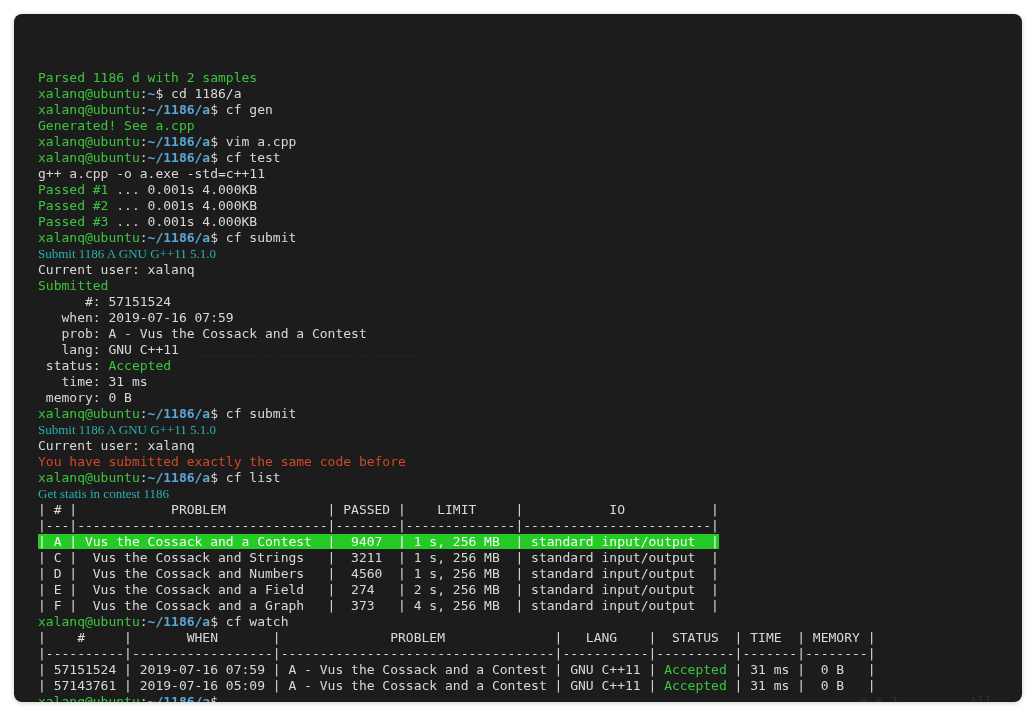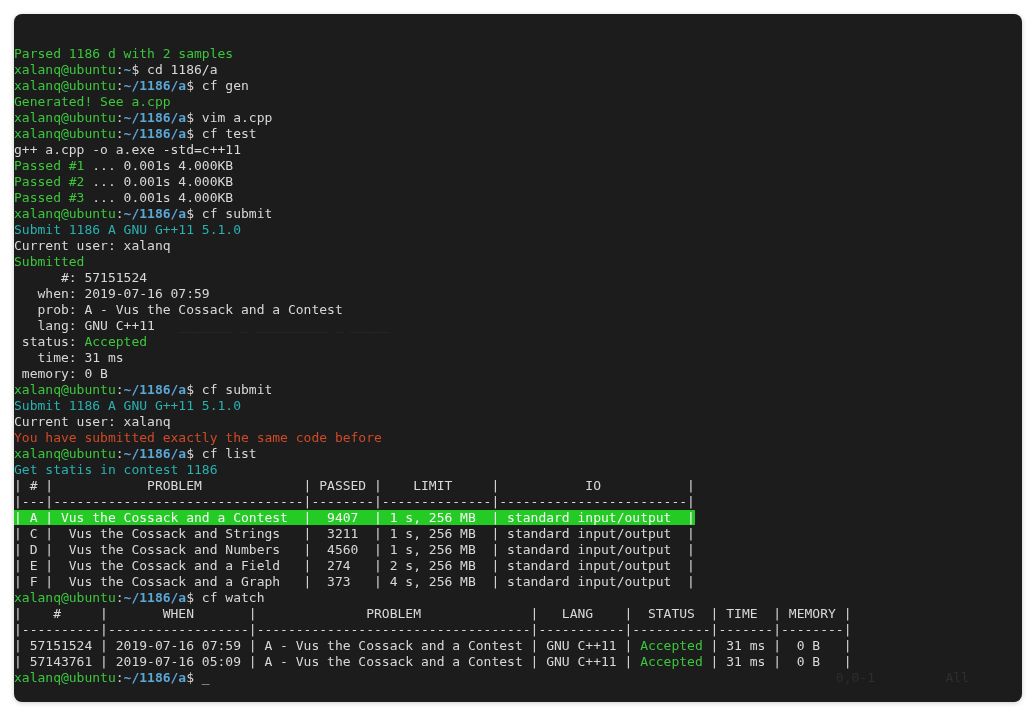--- a/index.html
+++ b/index.html
@@ -24,34 +24,35 @@
   }
   .terminal {
     position: absolute;
     left: 14px;
     top: 14px;
     width: 1008px;
     height: 688px;
     box-sizing: border-box;
     background: var(--term-bg);
     border-radius: 8px;
+    padding: 24px;
     box-shadow: 0 1px 5px rgba(0,0,0,0.20);
     font-family: "DejaVu Sans Mono", monospace;
     font-size: 13px;
     line-height: 16px;
     color: var(--fg);
     white-space: pre;
     overflow: hidden;
   }
   .line { height: 16px; }
   .fg    { color: var(--fg); }
   .green { color: var(--green); }
   .user  { color: var(--green); font-weight: normal; }
   .path  { color: var(--blue);  font-weight: bold; }
-  .teal  { color: var(--teal); }
+  .teal  { color: var(--teal); font-family: Liberation Serif, serif; }
   .red   { color: var(--red); }
   .hl    { background: var(--hl-bg); color: var(--hl-fg); }
   .ghost { color: var(--ghost); }
   .cursor{ color: var(--fg); }
 </style>
 </head>
 <body>
 
 <div class="terminal">
   <div><div class="line"><span class="green">Parsed 1186 d with 2 samples</span></div><div class="line"><span class="user">xalanq@ubuntu</span><span class="fg">:</span><span class="path">~</span><span class="fg">$ cd 1186/a</span></div><div class="line"><span class="user">xalanq@ubuntu</span><span class="fg">:</span><span class="path">~/1186/a</span><span class="fg">$ cf gen</span></div><div class="line"><span class="green">Generated! See a.cpp</span></div><div class="line"><span class="user">xalanq@ubuntu</span><span class="fg">:</span><span class="path">~/1186/a</span><span class="fg">$ vim a.cpp</span></div><div class="line"><span class="user">xalanq@ubuntu</span><span class="fg">:</span><span class="path">~/1186/a</span><span class="fg">$ cf test</span></div><div class="line"><span class="fg">g++ a.cpp -o a.exe -std=c++11</span></div><div class="line"><span class="green">Passed #1</span><span class="fg"> ... 0.001s 4.000KB</span></div><div class="line"><span class="green">Passed #2</span><span class="fg"> ... 0.001s 4.000KB</span></div><div class="line"><span class="green">Passed #3</span><span class="fg"> ... 0.001s 4.000KB</span></div><div class="line"><span class="user">xalanq@ubuntu</span><span class="fg">:</span><span class="path">~/1186/a</span><span class="fg">$ cf submit</span></div><div class="line"><span class="teal">Submit 1186 A GNU G++11 5.1.0</span></div><div class="line"><span class="fg">Current user: xalanq</span></div><div class="line"><span class="green">Submitted</span></div><div class="line"><span class="fg">      #: 57151524</span></div><div class="line"><span class="fg">   when: 2019-07-16 07:59</span></div><div class="line"><span class="fg">   prob: A - Vus the Cossack and a Contest</span></div><div class="line"><span class="fg">   lang: GNU C++11</span><span class="ghost">   _______ _ _________ _ _____</span></div><div class="line"><span class="fg"> status: </span><span class="green">Accepted</span></div><div class="line"><span class="fg">   time: 31 ms</span></div><div class="line"><span class="fg"> memory: 0 B</span></div><div class="line"><span class="user">xalanq@ubuntu</span><span class="fg">:</span><span class="path">~/1186/a</span><span class="fg">$ cf submit</span></div><div class="line"><span class="teal">Submit 1186 A GNU G++11 5.1.0</span></div><div class="line"><span class="fg">Current user: xalanq</span></div><div class="line"><span class="red">You have submitted exactly the same code before</span></div><div class="line"><span class="user">xalanq@ubuntu</span><span class="fg">:</span><span class="path">~/1186/a</span><span class="fg">$ cf list</span></div><div class="line"><span class="teal">Get statis in contest 1186</span></div><div class="line"><span class="fg">| # |            PROBLEM             | PASSED |    LIMIT     |           IO           |</span></div><div class="line"><span class="fg">|---|--------------------------------|--------|--------------|------------------------|</span></div><div class="line"><span class="hl">| A | Vus the Cossack and a Contest  |  9407  | 1 s, 256 MB  | standard input/output  |</span></div><div class="line"><span class="fg">| C |  Vus the Cossack and Strings   |  3211  | 1 s, 256 MB  | standard input/output  |</span></div><div class="line"><span class="fg">| D |  Vus the Cossack and Numbers   |  4560  | 1 s, 256 MB  | standard input/output  |</span></div><div class="line"><span class="fg">| E |  Vus the Cossack and a Field   |  274   | 2 s, 256 MB  | standard input/output  |</span></div><div class="line"><span class="fg">| F |  Vus the Cossack and a Graph   |  373   | 4 s, 256 MB  | standard input/output  |</span></div><div class="line"><span class="user">xalanq@ubuntu</span><span class="fg">:</span><span class="path">~/1186/a</span><span class="fg">$ cf watch</span></div><div class="line"><span class="fg">|    #     |       WHEN       |              PROBLEM              |   LANG    |  STATUS  | TIME  | MEMORY |</span></div><div class="line"><span class="fg">|----------|------------------|-----------------------------------|-----------|----------|-------|--------|</span></div><div class="line"><span class="fg">| 57151524 | 2019-07-16 07:59 | A - Vus the Cossack and a Contest | GNU C++11 | </span><span class="green">Accepted</span><span class="fg"> | 31 ms |  0 B   |</span></div><div class="line"><span class="fg">| 57143761 | 2019-07-16 05:09 | A - Vus the Cossack and a Contest | GNU C++11 | </span><span class="green">Accepted</span><span class="fg"> | 31 ms |  0 B   |</span></div><div class="line"><span class="user">xalanq@ubuntu</span><span class="fg">:</span><span class="path">~/1186/a</span><span class="fg">$ </span><span class="cursor">_</span><span class="ghost">                                                                                0,0-1         All</span></div></div>

